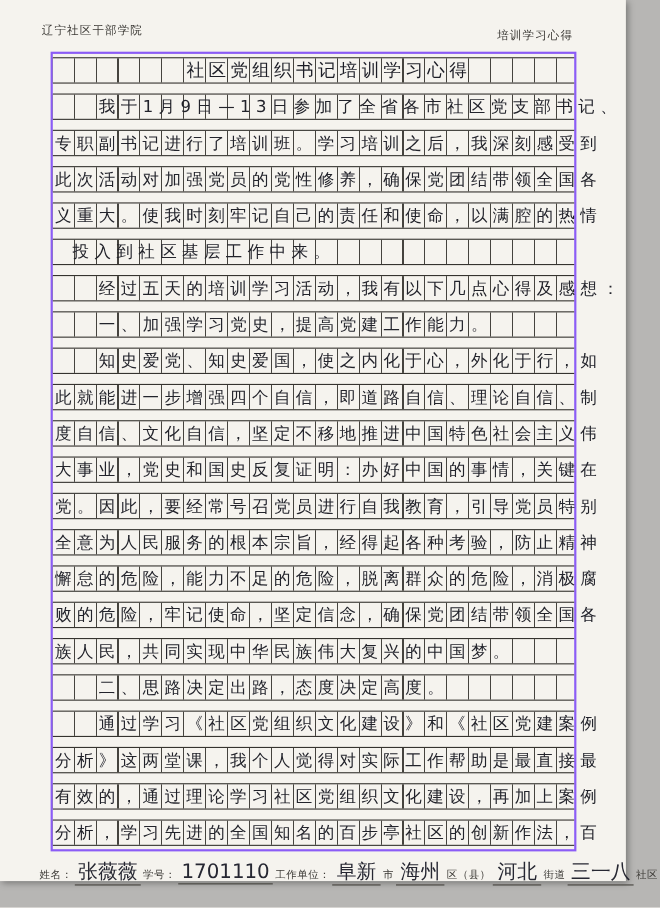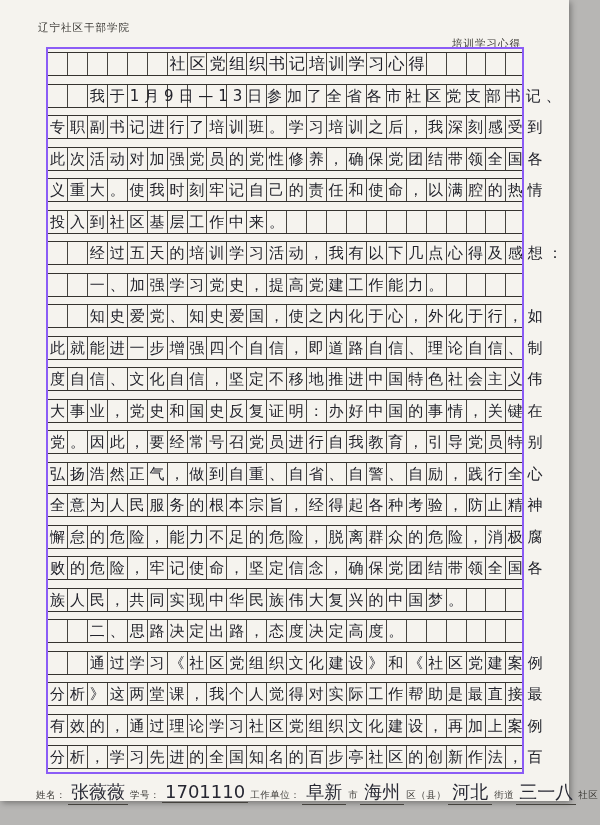--- a/index.html
+++ b/index.html
@@ -14,21 +14,21 @@
     position:absolute;left:0;top:0;
     width:569px;height:801px;
     background:#f5f3ee;
     box-shadow:2px 2px 6px rgba(0,0,0,.35);
   }
   .scan-header{
     position:absolute;top:21px;left:0;width:569px;
     font-size:10.5px;color:#3c3a36;letter-spacing:1px;
   }
   .hdr-left{position:absolute;left:38px;top:0;font-family:Liberation Mono, monospace;}
-  .hdr-right{position:absolute;right:48px;top:16px;}
+  .hdr-right{position:absolute;right:48px;top:4px;}
   .frame{
     position:absolute;left:46px;top:47px;
     width:478px;height:727px;
     border:2px solid #8b5cf6;
     box-sizing:border-box;
     display:flex;flex-direction:column;
     justify-content:space-between;
     padding:3px 0;
   }
   .row{
@@ -88,21 +88,21 @@
       <div class="row">
         <span class="line-text" style="left: 2px;">专职副书记进行了培训班。学习培训之后，我深刻感受到</span>
       </div>
       <div class="row">
         <span class="line-text" style="left: 2px;">此次活动对加强党员的党性修养，确保党团结带领全国各</span>
       </div>
       <div class="row">
         <span class="line-text" style="left: 2px;">义重大。使我时刻牢记自己的责任和使命，以满腔的热情</span>
       </div>
       <div class="row">
-        <span class="line-text" style="left: 2px;">投入到社区基层工作中来。</span>
+        <span class="line-text" style="left: 18px;">投入到社区基层工作中来。</span>
       </div>
       <div class="row">
         <span class="line-text" style="left: 41.86px;">经过五天的培训学习活动，我有以下几点心得及感想：</span>
       </div>
       <div class="row">
         <span class="line-text" style="left: 41.86px;">一、加强学习党史，提高党建工作能力。</span>
       </div>
       <div class="row">
         <span class="line-text" style="left: 41.86px;">知史爱党、知史爱国，使之内化于心，外化于行，如</span>
       </div>
@@ -110,23 +110,20 @@
         <span class="line-text" style="left: 2px;">此就能进一步增强四个自信，即道路自信、理论自信、制</span>
       </div>
       <div class="row">
         <span class="line-text" style="left: 2px;">度自信、文化自信，坚定不移地推进中国特色社会主义伟</span>
       </div>
       <div class="row">
         <span class="line-text" style="left: 2px;">大事业，党史和国史反复证明：办好中国的事情，关键在</span>
       </div>
       <div class="row">
         <span class="line-text" style="left: 2px;">党。因此，要经常号召党员进行自我教育，引导党员特别</span>
-      </div>
-      <div class="row">
-        <span class="line-text" style="left: 2px;">弘扬浩然正气，做到自重、自省、自警、自励，践行全心</span>
       </div>
       <div class="row">
         <span class="line-text" style="left: 2px;">全意为人民服务的根本宗旨，经得起各种考验，防止精神</span>
       </div>
       <div class="row">
         <span class="line-text" style="left: 2px;">懈怠的危险，能力不足的危险，脱离群众的危险，消极腐</span>
       </div>
       <div class="row">
         <span class="line-text" style="left: 2px;">败的危险，牢记使命，坚定信念，确保党团结带领全国各</span>
       </div>

